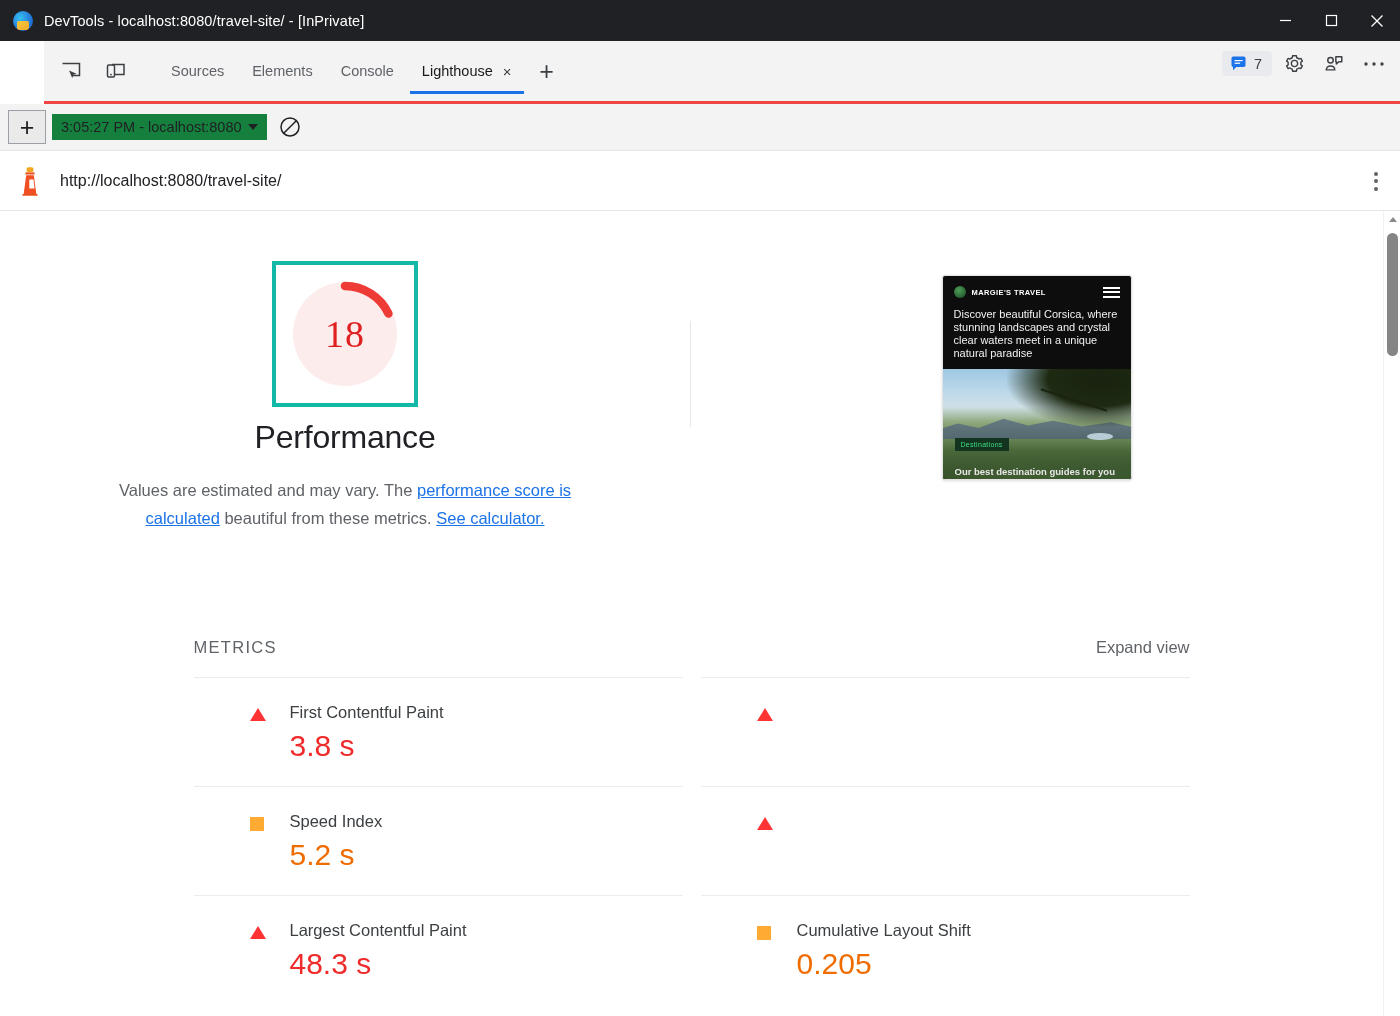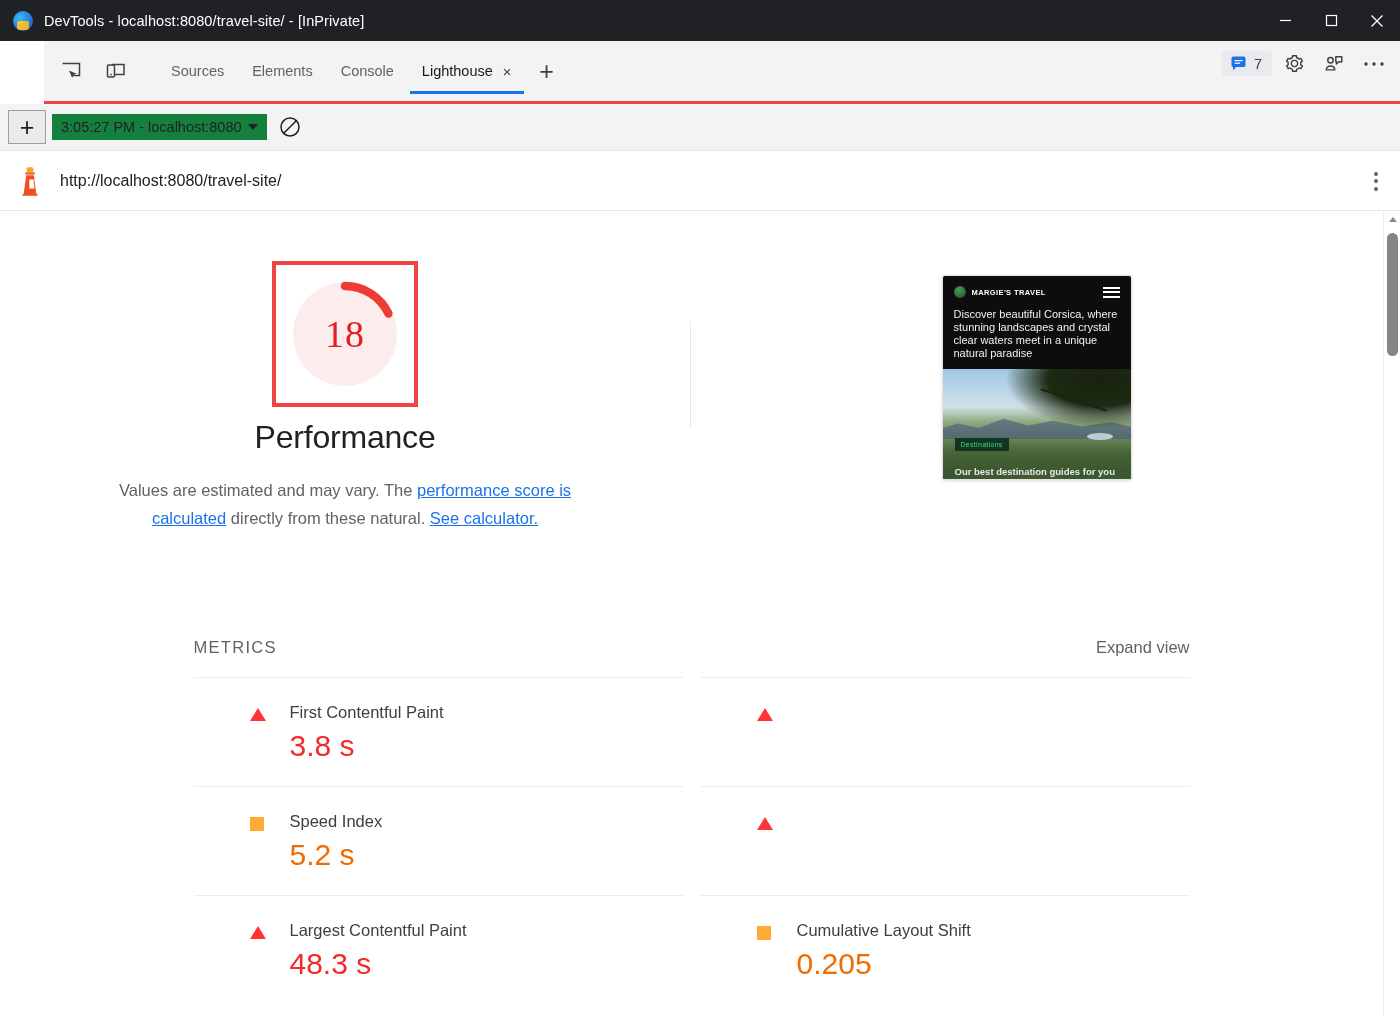--- a/index.html
+++ b/index.html
@@ -110,21 +110,21 @@
 
   
   #report-wrap { position: relative; height: 863px; background: #ffffff; overflow: hidden; }
   #report { position: absolute; inset: 0 17px 0 0; background: #ffffff; }
 
   
   #gauge-section { display: flex; padding-top: 50px; }
   #gauge-col { width: 690px; display: flex; flex-direction: column; align-items: center; position: relative; }
 
   #gauge-focus {
-    width: 146px; height: 146px; border: 4px solid #ef4444;
+    width: 146px; height: 146px; border: 4px solid #14b8a6;
     display: flex; align-items: center; justify-content: center; background: #ffffff;
   }
   #gauge { position: relative; width: 128px; height: 128px; }
   #gauge svg { display: block; }
   #gauge-value {
     position: absolute; inset: 0; display: flex; align-items: center; justify-content: center;
     font-size: 38px; color: #e02020; font-family: "Liberation Serif", serif;
     letter-spacing: 1px;
   }
   #gauge-title {
@@ -383,21 +383,21 @@
               <circle cx="64" cy="64" r="52" fill="#fdecec"></circle>
               <path id="gauge-arc" fill="none" stroke="#ef3b36" stroke-width="8.5" stroke-linecap="round" d="M 64 16 A 48 48 0 0 1 107.43 43.56"></path>
             </svg>
             <div id="gauge-value">18</div>
           </div>
         </div>
 
         <div id="gauge-title">Performance</div>
 
         <div id="gauge-desc">
-          <span>Values are estimated and may vary. The </span><a href="#">performance score is calculated</a><span> directly from these natural. </span><a href="#">See calculator.</a>
+          <span>Values are estimated and may vary. The </span><a href="#">performance score is calculated</a><span> beautiful from these metrics. </span><a href="#">See calculator.</a>
         </div>
 
       </div>
 
       <div id="gauge-divider"></div>
 
       <div id="thumb-col">
         <div id="thumb">
           <div id="thumb-header">
             <span id="thumb-globe"></span>

